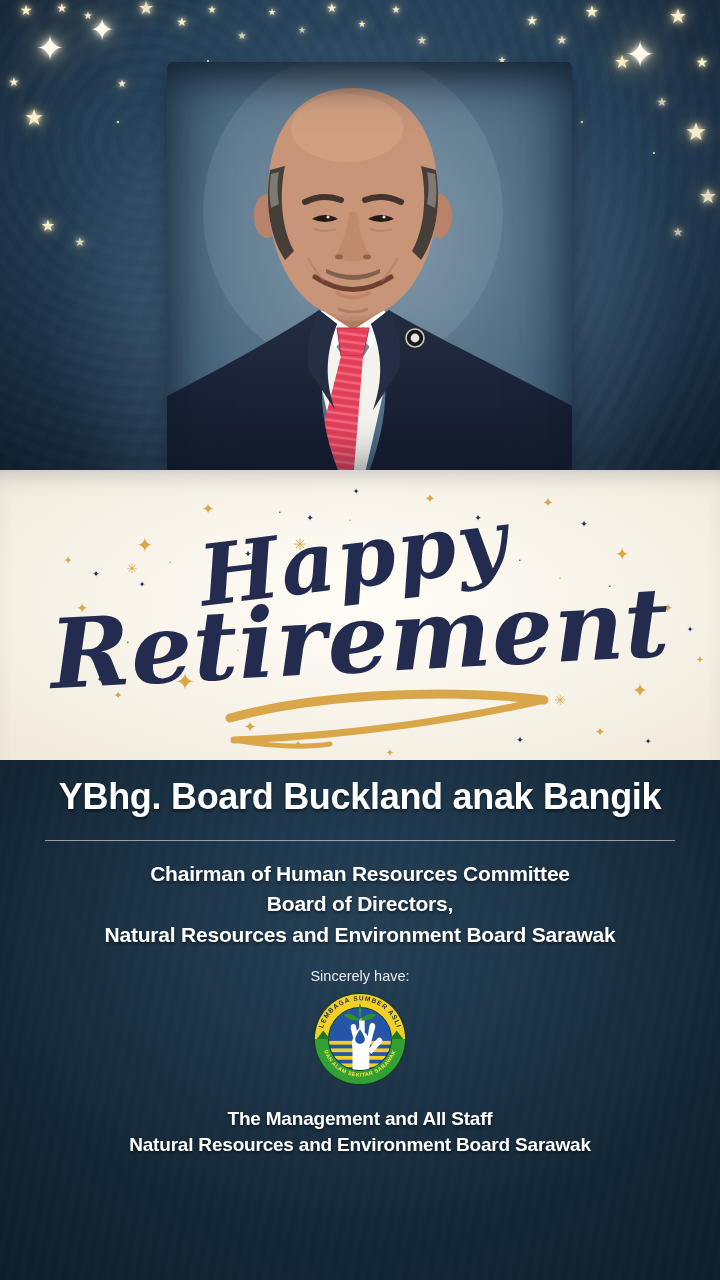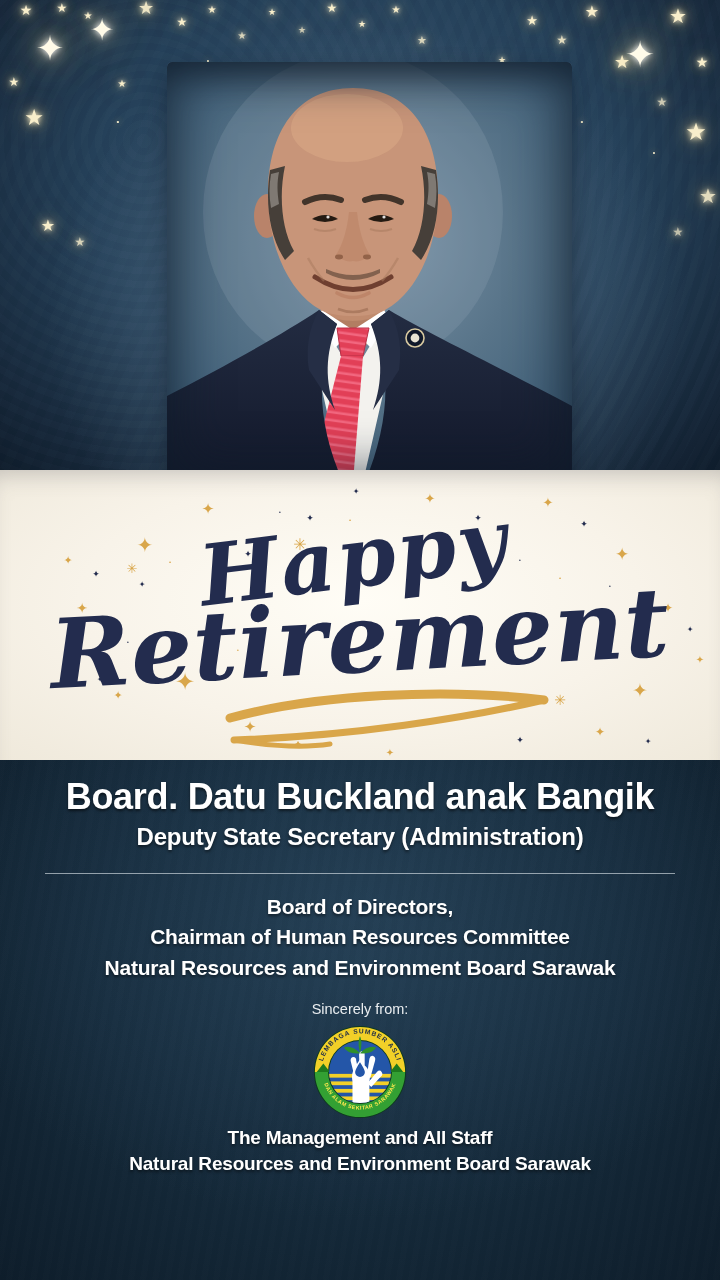--- a/index.html
+++ b/index.html
@@ -61,21 +61,21 @@
   .role-line { font-size:21px; line-height:1.45; font-weight:bold; letter-spacing:-.2px;
     text-shadow:0 2px 3px rgba(0,0,0,.5); position:relative; }
   .retirement-line { margin-top:26px; font-size:21px; font-weight:bold; letter-spacing:-.2px;
     text-shadow:0 2px 3px rgba(0,0,0,.5); position:relative; }
   .congrats-message { margin:20px auto 0; width:694px; font-size:16.5px; line-height:1.5;
     color:#ccd4da; letter-spacing:.2px; word-spacing:2px; position:relative; }
   .sincerely-label { margin-top:18px; font-size:14.5px; color:#e9edf0; position:relative; }
   .org-logo { margin:8px auto 0; width:94px; height:94px; position:relative; }
   .sender-line { font-size:19px; font-weight:bold; line-height:1.35; letter-spacing:-.2px;
     text-shadow:0 2px 3px rgba(0,0,0,.5); position:relative; }
-  .sender-line.first { margin-top:6px; }
+  .sender-line.first { margin-top:20px; }
 </style>
 </head>
 <body>
 
 <div class="poster">
 
   <div class="top-sky">
     <div class="damask"></div>
     <div id="star-field">
         <span class="star flare" style="left: 50px; top: 48px; font-size: 34px; opacity: 1;">✦</span>
@@ -244,27 +244,26 @@
     </div>
     <svg class="swoosh" width="350" height="72" viewBox="0 0 350 72" aria-hidden="true">
       <path d="M18 36 C 105 12 235 6 332 18" stroke="#d9a64a" stroke-width="9" fill="none" stroke-linecap="round"></path>
       <path d="M332 18 C 255 36 140 54 22 58" stroke="#d9a64a" stroke-width="7" fill="none" stroke-linecap="round"></path>
       <path d="M22 58 C 58 64 92 66 118 62" stroke="#d9a64a" stroke-width="5" fill="none" stroke-linecap="round"></path>
     </svg>
   </div>
 
   <div class="bottom-info">
     <div class="texture"></div>
-    <div class="honoree-name">Board. Datu Buckland anak Bangik</div>
-    <div class="honoree-position">Deputy State Secretary (Administration)</div>
+    <div class="honoree-name">YBhg. Board Buckland anak Bangik</div>
     <div class="divider"></div>
+    <div class="role-line">Chairman of Human Resources Committee</div>
     <div class="role-line">Board of Directors,</div>
-    <div class="role-line">Chairman of Human Resources Committee</div>
     <div class="role-line">Natural Resources and Environment Board Sarawak</div>
-    <div class="sincerely-label">Sincerely from:</div>
+    <div class="sincerely-label">Sincerely have:</div>
 
     <div class="org-logo">
       <svg viewBox="0 0 100 100" width="94" height="94" aria-hidden="true">
         <defs>
           <path id="lg-top" d="M9,50 A41,41 0 0 1 91,50"></path>
           <path id="lg-bot" d="M10,50 A40,40 0 0 0 90,50"></path>
           <clipPath id="lg-clip">
               <circle cx="50" cy="50" r="33"></circle>
             </clipPath>
         </defs>

